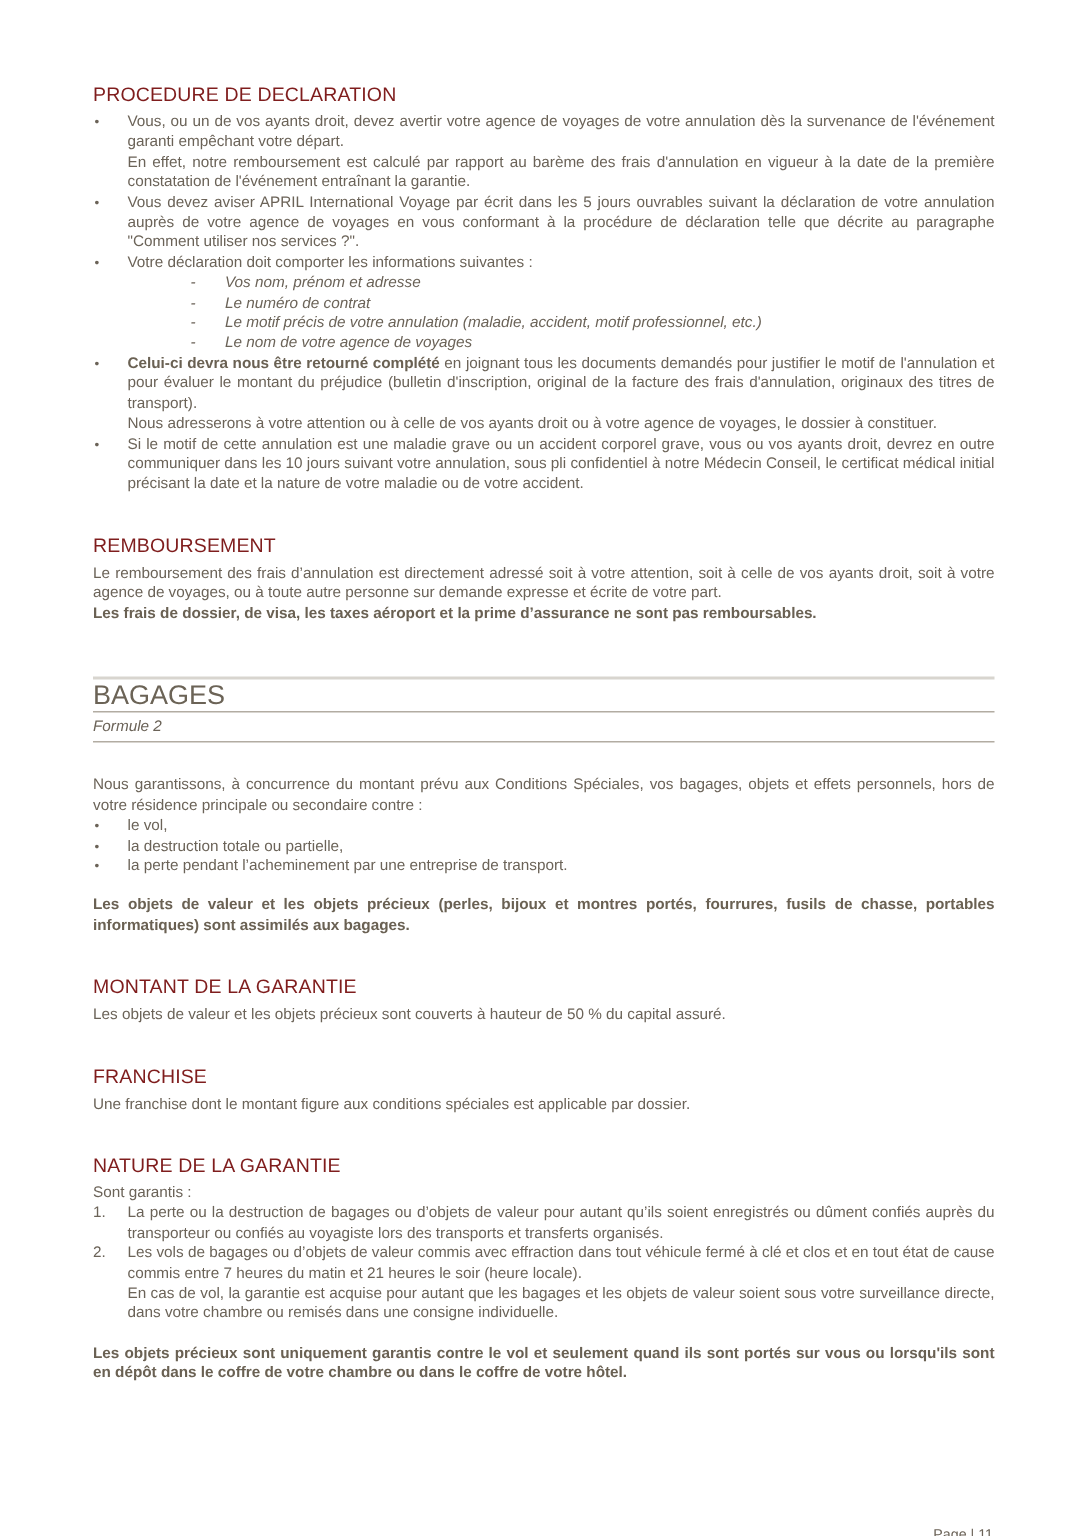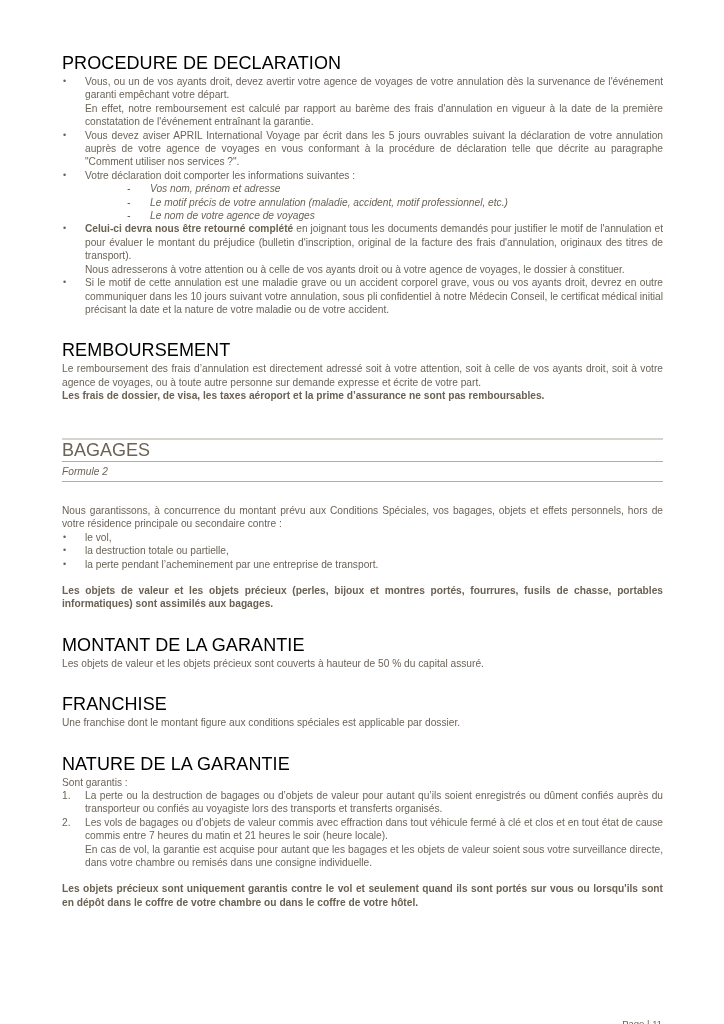--- a/index.html
+++ b/index.html
@@ -5,21 +5,21 @@
   html, body { margin: 0; padding: 0; background: #ffffff; }
   body {
     width: 724px; height: 1024px; position: relative; overflow: hidden;
     font-family: "Liberation Sans", sans-serif;
     color: #6b6358;
     font-size: 10.2px;
     line-height: 13.4px;
   }
   .page { position: absolute; left: 62px; top: 55px; width: 601px; }
   .h {
-    font-size: 18px; line-height: 16px; color: #000000; letter-spacing: 0.1px;
+    font-size: 13px; line-height: 16px; color: #7f1d1d; letter-spacing: 0.1px;
     margin: 0 0 4px 0; font-weight: normal;
   }
   p { margin: 0; text-align: justify; }
   .b { font-weight: bold; color: #6a6153; }
   ul.bul { list-style: none; margin: 0; padding: 0; }
   ul.bul > li { position: relative; padding-left: 23px; text-align: justify; }
   ul.bul > li::before {
     content: "•"; position: absolute; left: 1px; top: 0; font-size: 9px; color: #6b6358;
   }
   ul.dash { list-style: none; margin: 0; padding: 0 0 0 65px; font-style: italic; }
@@ -48,20 +48,21 @@
         <p>Vous, ou un de vos ayants droit, devez avertir votre agence de voyages de votre annulation dès la survenance de l'événement garanti empêchant votre départ.</p>
         <p>En effet, notre remboursement est calculé par rapport au barème des frais d'annulation en vigueur à la date de la première constatation de l'événement entraînant la garantie.</p>
       </li>
       <li>
         <p>Vous devez aviser APRIL International Voyage par écrit dans les 5 jours ouvrables suivant la déclaration de votre annulation auprès de votre agence de voyages en vous conformant à la procédure de déclaration telle que décrite au paragraphe "Comment utiliser nos services ?".</p>
       </li>
       <li>
         <p>Votre déclaration doit comporter les informations suivantes :</p>
         <ul class="dash" style="margin-left:-23px;">
           <li>Vos nom, prénom et adresse</li>
+          <li>Le numéro de contrat</li>
           <li>Le motif précis de votre annulation (maladie, accident, motif professionnel, etc.)</li>
           <li>Le nom de votre agence de voyages</li>
         </ul>
       </li>
       <li>
         <p><span class="b">Celui-ci devra nous être retourné complété</span><span> en joignant tous les documents demandés pour justifier le motif de l'annulation et pour évaluer le montant du préjudice (bulletin d'inscription, original de la facture des frais d'annulation, originaux des titres de transport).</span></p>
         <p>Nous adresserons à votre attention ou à celle de vos ayants droit ou à votre agence de voyages, le dossier à constituer.</p>
       </li>
       <li>
         <p>Si le motif de cette annulation est une maladie grave ou un accident corporel grave, vous ou vos ayants droit, devrez en outre communiquer dans les 10 jours suivant votre annulation, sous pli confidentiel à notre Médecin Conseil, le certificat médical initial précisant la date et la nature de votre maladie ou de votre accident.</p>

